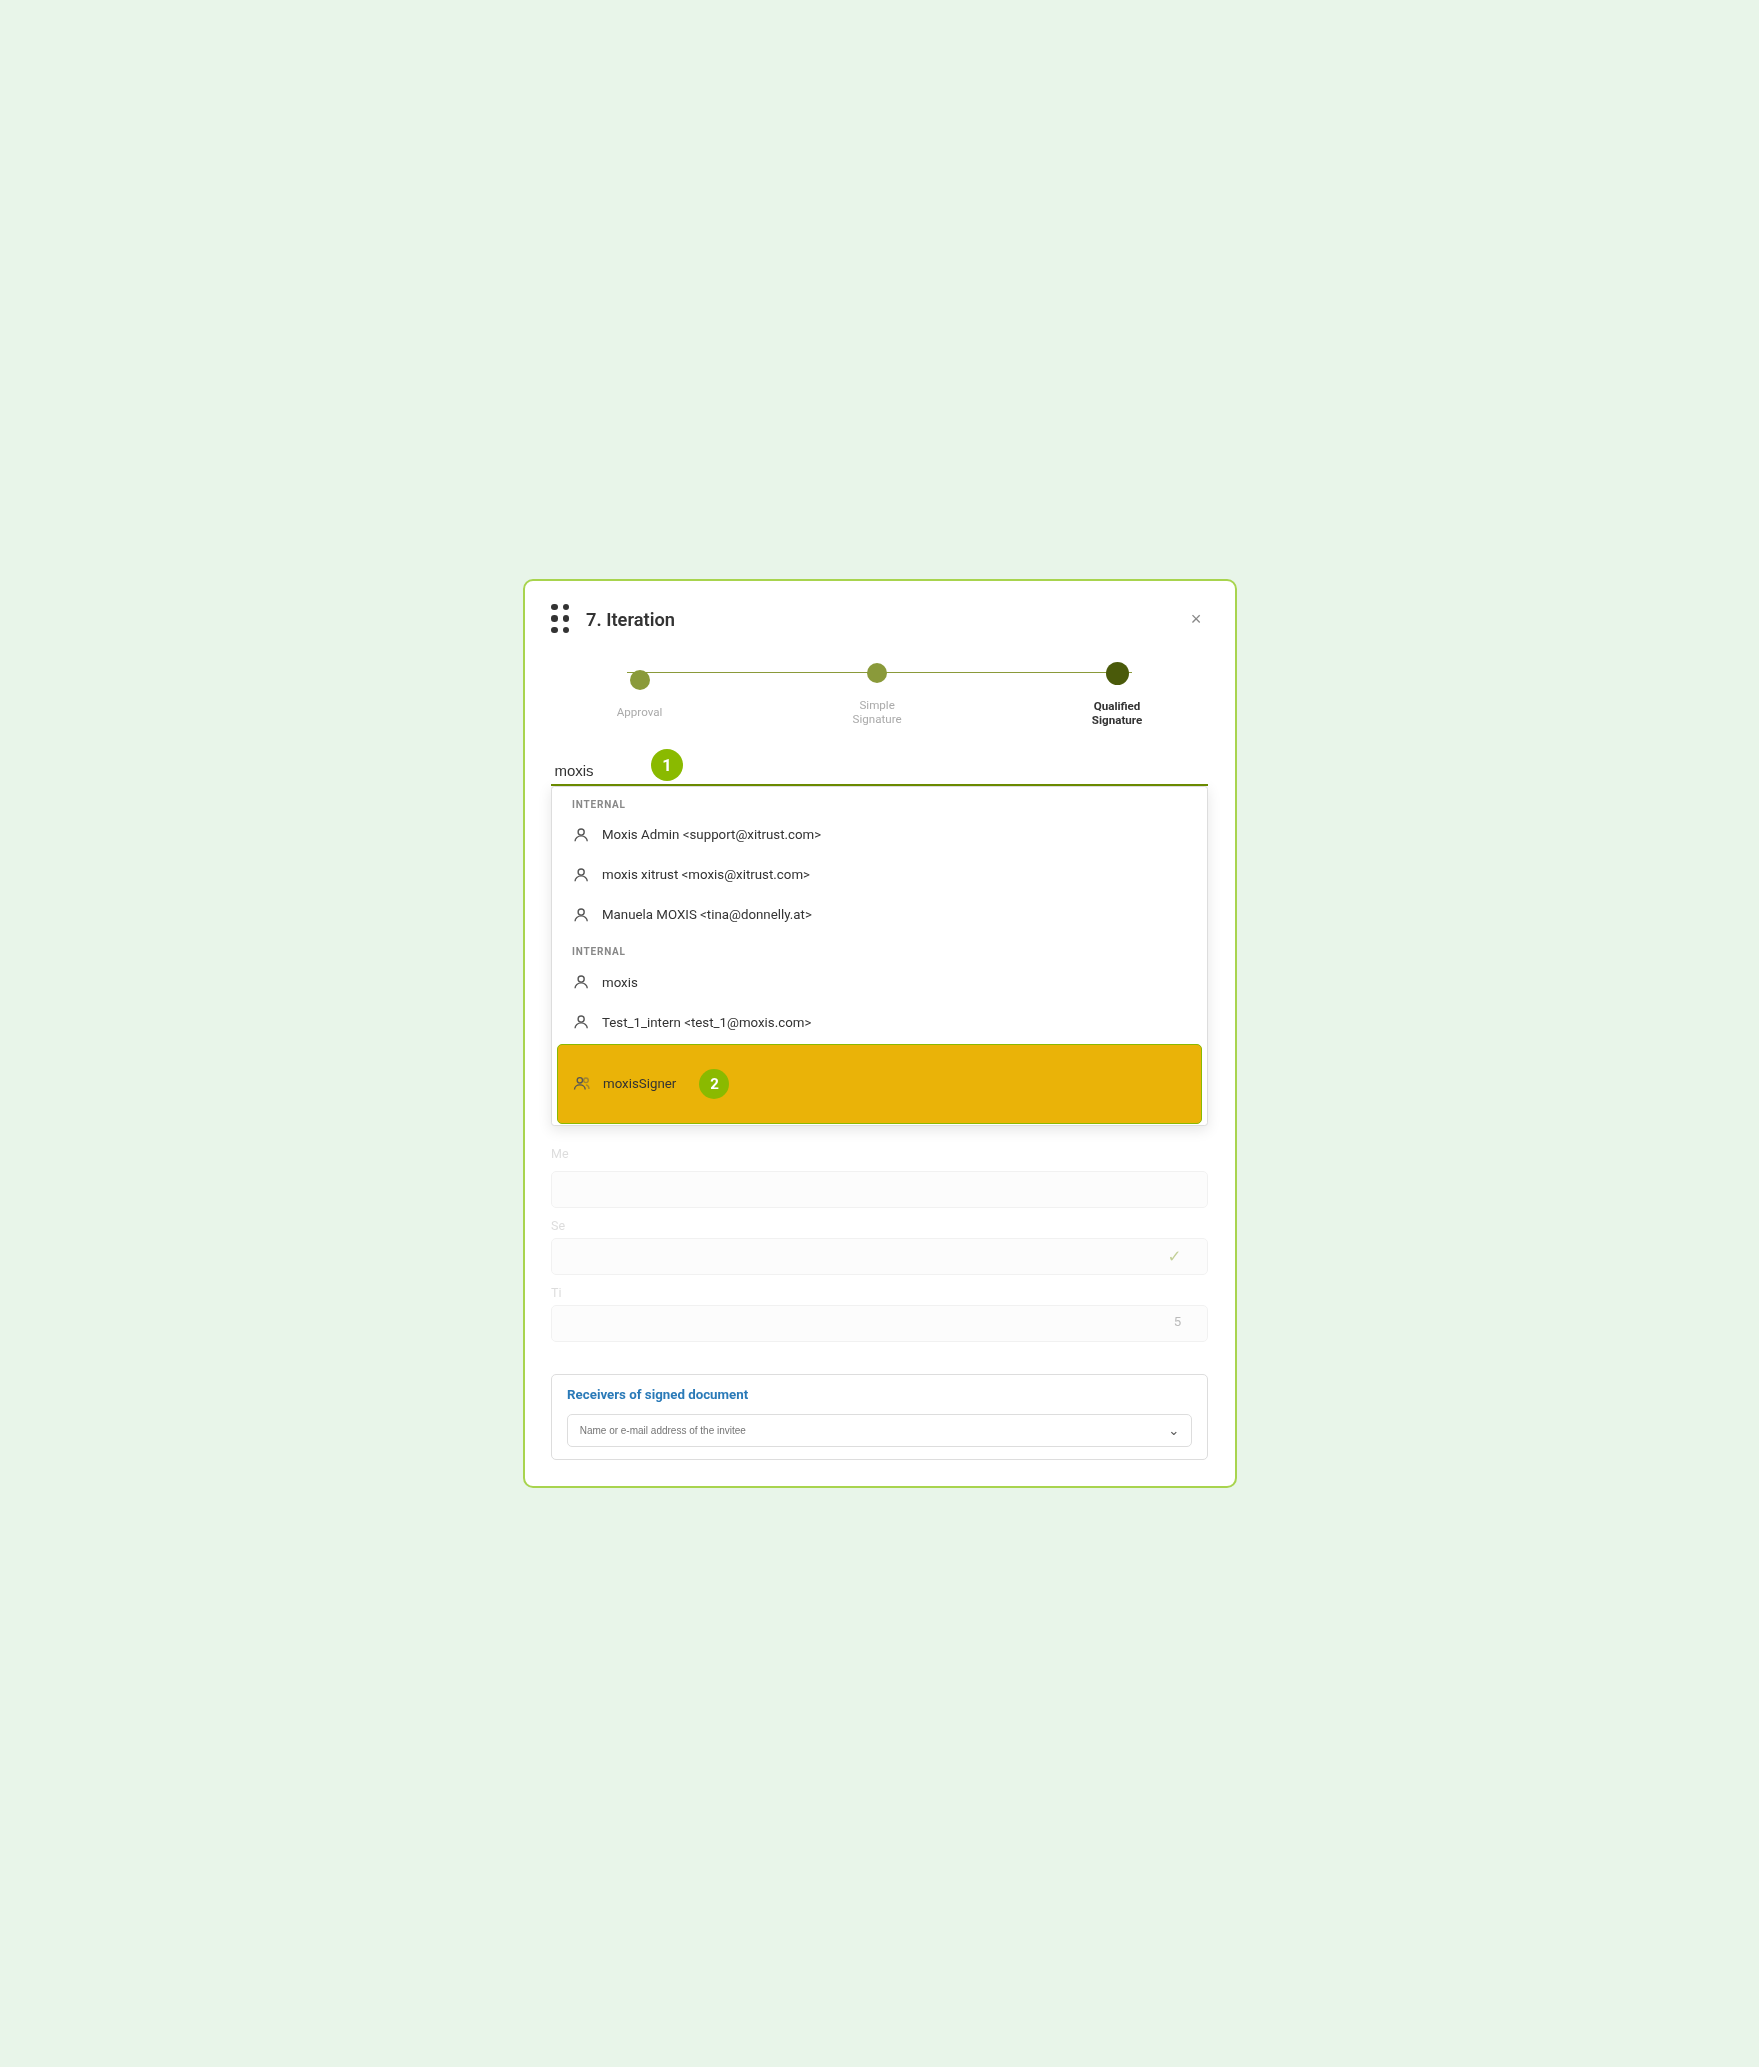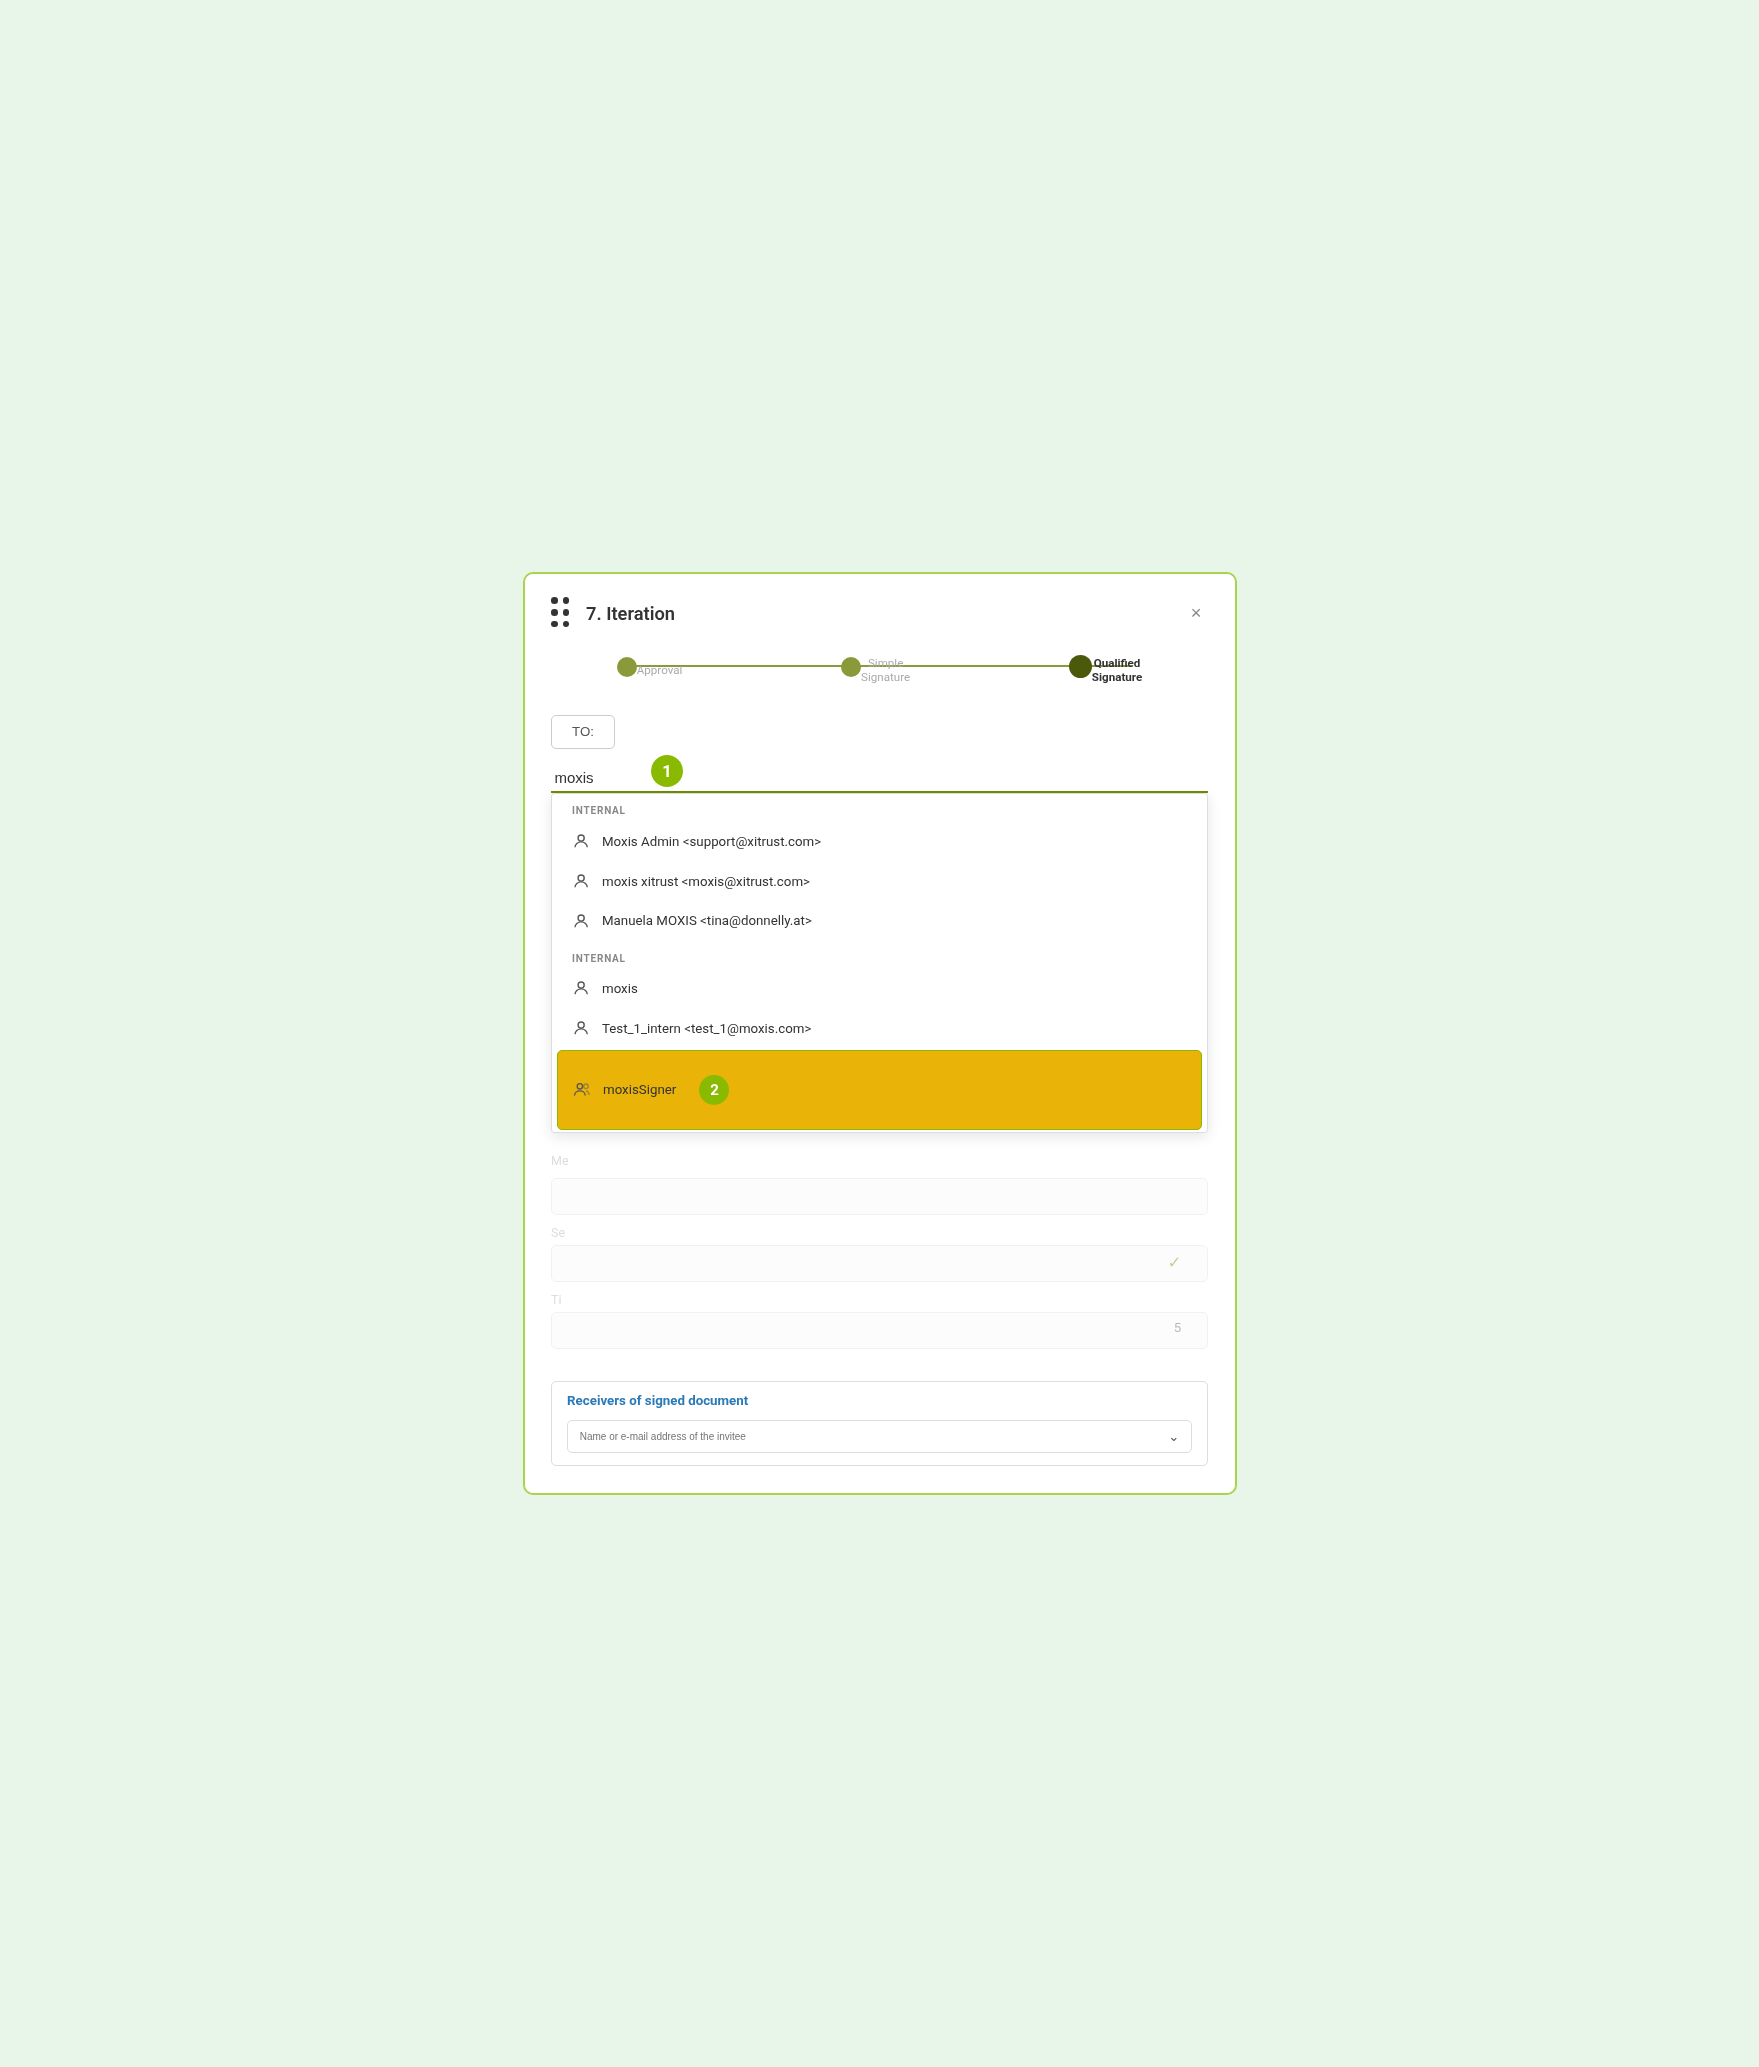--- a/index.html
+++ b/index.html
@@ -89,23 +89,24 @@
       top: 10px;
       left: 10px;
       right: 10px;
       height: 1.7px;
       background: #8a9a3a;
       z-index: 0;
     }
 
     .step-item {
       display: flex;
-      flex-direction: row;
+      flex-direction: column;
       align-items: center;
       z-index: 1;
+      gap: 8px;
     }
 
     .step-dot {
       width: 20px;
       height: 20px;
       border-radius: 50%;
       background: #8a9a3a;
       margin-bottom: 6.6px;
     }
 
@@ -332,23 +333,20 @@
         <span class="step-label">Simple<br>Signature</span>
       </div>
 
       <div class="step-item">
         <div class="step-dot active"></div>
         <span class="step-label active">Qualified<br>Signature</span>
       </div>
     </div>
   </div>
 
-  <div class="to-section">
-    <button class="to-button">TO:</button>
-  </div>
 
   <div class="search-section">
     <input type="text" class="search-input" value="moxis" style="">
     <div class="step-badge">1</div>
   </div>
 
   <div class="dropdown">
 
     <div class="dropdown-section-label">INTERNAL</div>
 

